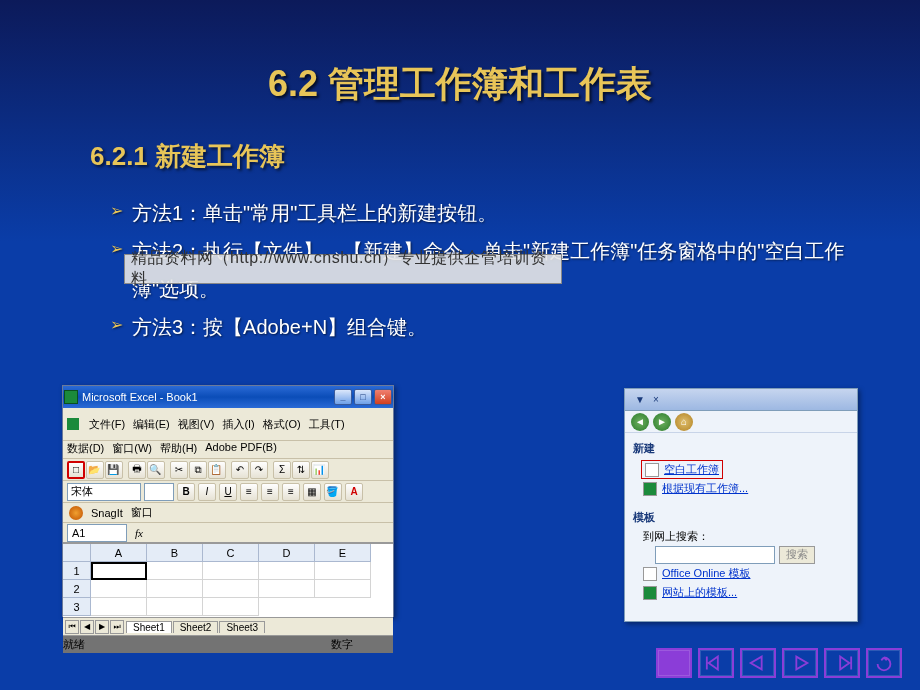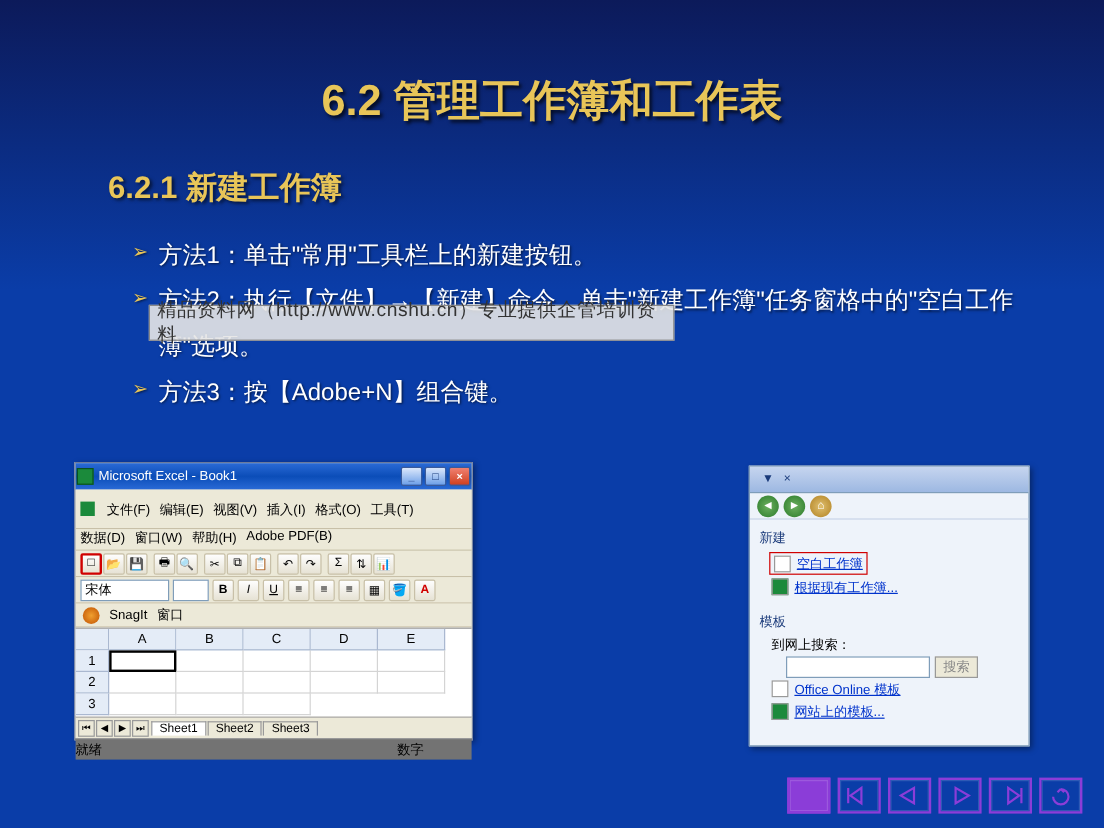--- a/index.html
+++ b/index.html
@@ -49,21 +49,21 @@
 
 
 .taskpane{position:absolute;right:62px;top:388px;width:234px;height:234px;background:#eef3fa;border:1px solid #7f9db9;box-shadow:2px 2px 5px rgba(0,0,0,.4);font-family:Tahoma,"SimSun",sans-serif;font-size:11px;color:#000}
 .tp-header{height:22px;background:linear-gradient(180deg,#c6d5ef,#9db8e2);display:flex;align-items:center;padding:0 6px;border-bottom:1px solid #7f9db9}
 .tp-title{flex:1;font-weight:bold;color:#1a3a7a}
 .tp-hbtn{width:14px;height:14px;display:flex;align-items:center;justify-content:center;margin-left:2px;color:#1a3a7a;font-size:10px}
 .tp-nav{height:22px;display:flex;align-items:center;padding:0 6px;gap:4px;border-bottom:1px solid #c8d4e8}
 .tp-navbtn{width:18px;height:18px;border-radius:50%;background:radial-gradient(circle,#6db060,#2a7a2a);display:flex;align-items:center;justify-content:center;color:#fff;font-size:10px}
 .tp-navbtn.hm{background:radial-gradient(circle,#e0c070,#b08020)}
 .tp-section{padding:4px 8px}
-.tp-sechead{font-weight:normal;color:#1a3a7a;margin:4px 0}
+.tp-sechead{font-weight:bold;color:#1a3a7a;margin:4px 0}
 .tp-link{display:flex;align-items:center;gap:5px;padding:2px 0 2px 10px;color:#0033cc;text-decoration:underline;cursor:pointer}
 .tp-link.boxed{border:1px solid #d00000;padding:1px 3px;margin-left:8px;display:inline-flex}
 .tp-ico{width:14px;height:14px;background:#fff;border:1px solid #999;flex-shrink:0}
 .tp-ico.xl{background:#1b8a3b}
 .tp-search{display:flex;gap:4px;margin-left:22px;margin-top:2px}
 .tp-searchbox{width:120px;height:18px;background:#fff;border:1px solid #7f9db9}
 .tp-searchbtn{height:18px;padding:0 6px;background:#ece9d8;border:1px solid #999;font-size:11px;color:#888}
 
 
 .navbar{position:absolute;bottom:12px;right:18px;display:flex;gap:6px}
@@ -146,20 +146,24 @@
       <div class="tbtn">▦</div>
       <div class="tbtn">🪣</div>
       <div class="tbtn" style="color:#d00000">
           <b>A</b>
         </div>
     </div>
     <div class="ew-snagit">
       <div class="snagicon"></div>
       <span>SnagIt</span>
       <span>窗口</span>
+    </div>
+    <div class="ew-namebox">
+      <div class="nb-cell">A1</div>
+      <span class="nb-fx">fx</span>
     </div>
     <div class="ew-grid">
       <div class="gh-corner"></div>
       <div class="gh-col" style="left:28px">A</div>
       <div class="gh-col" style="left:84px">B</div>
       <div class="gh-col" style="left:140px">C</div>
       <div class="gh-col" style="left:196px">D</div>
       <div class="gh-col" style="left:252px">E</div>
       <div class="gh-row" style="top:18px">1</div>
       <div class="gh-row" style="top:36px">2</div>

